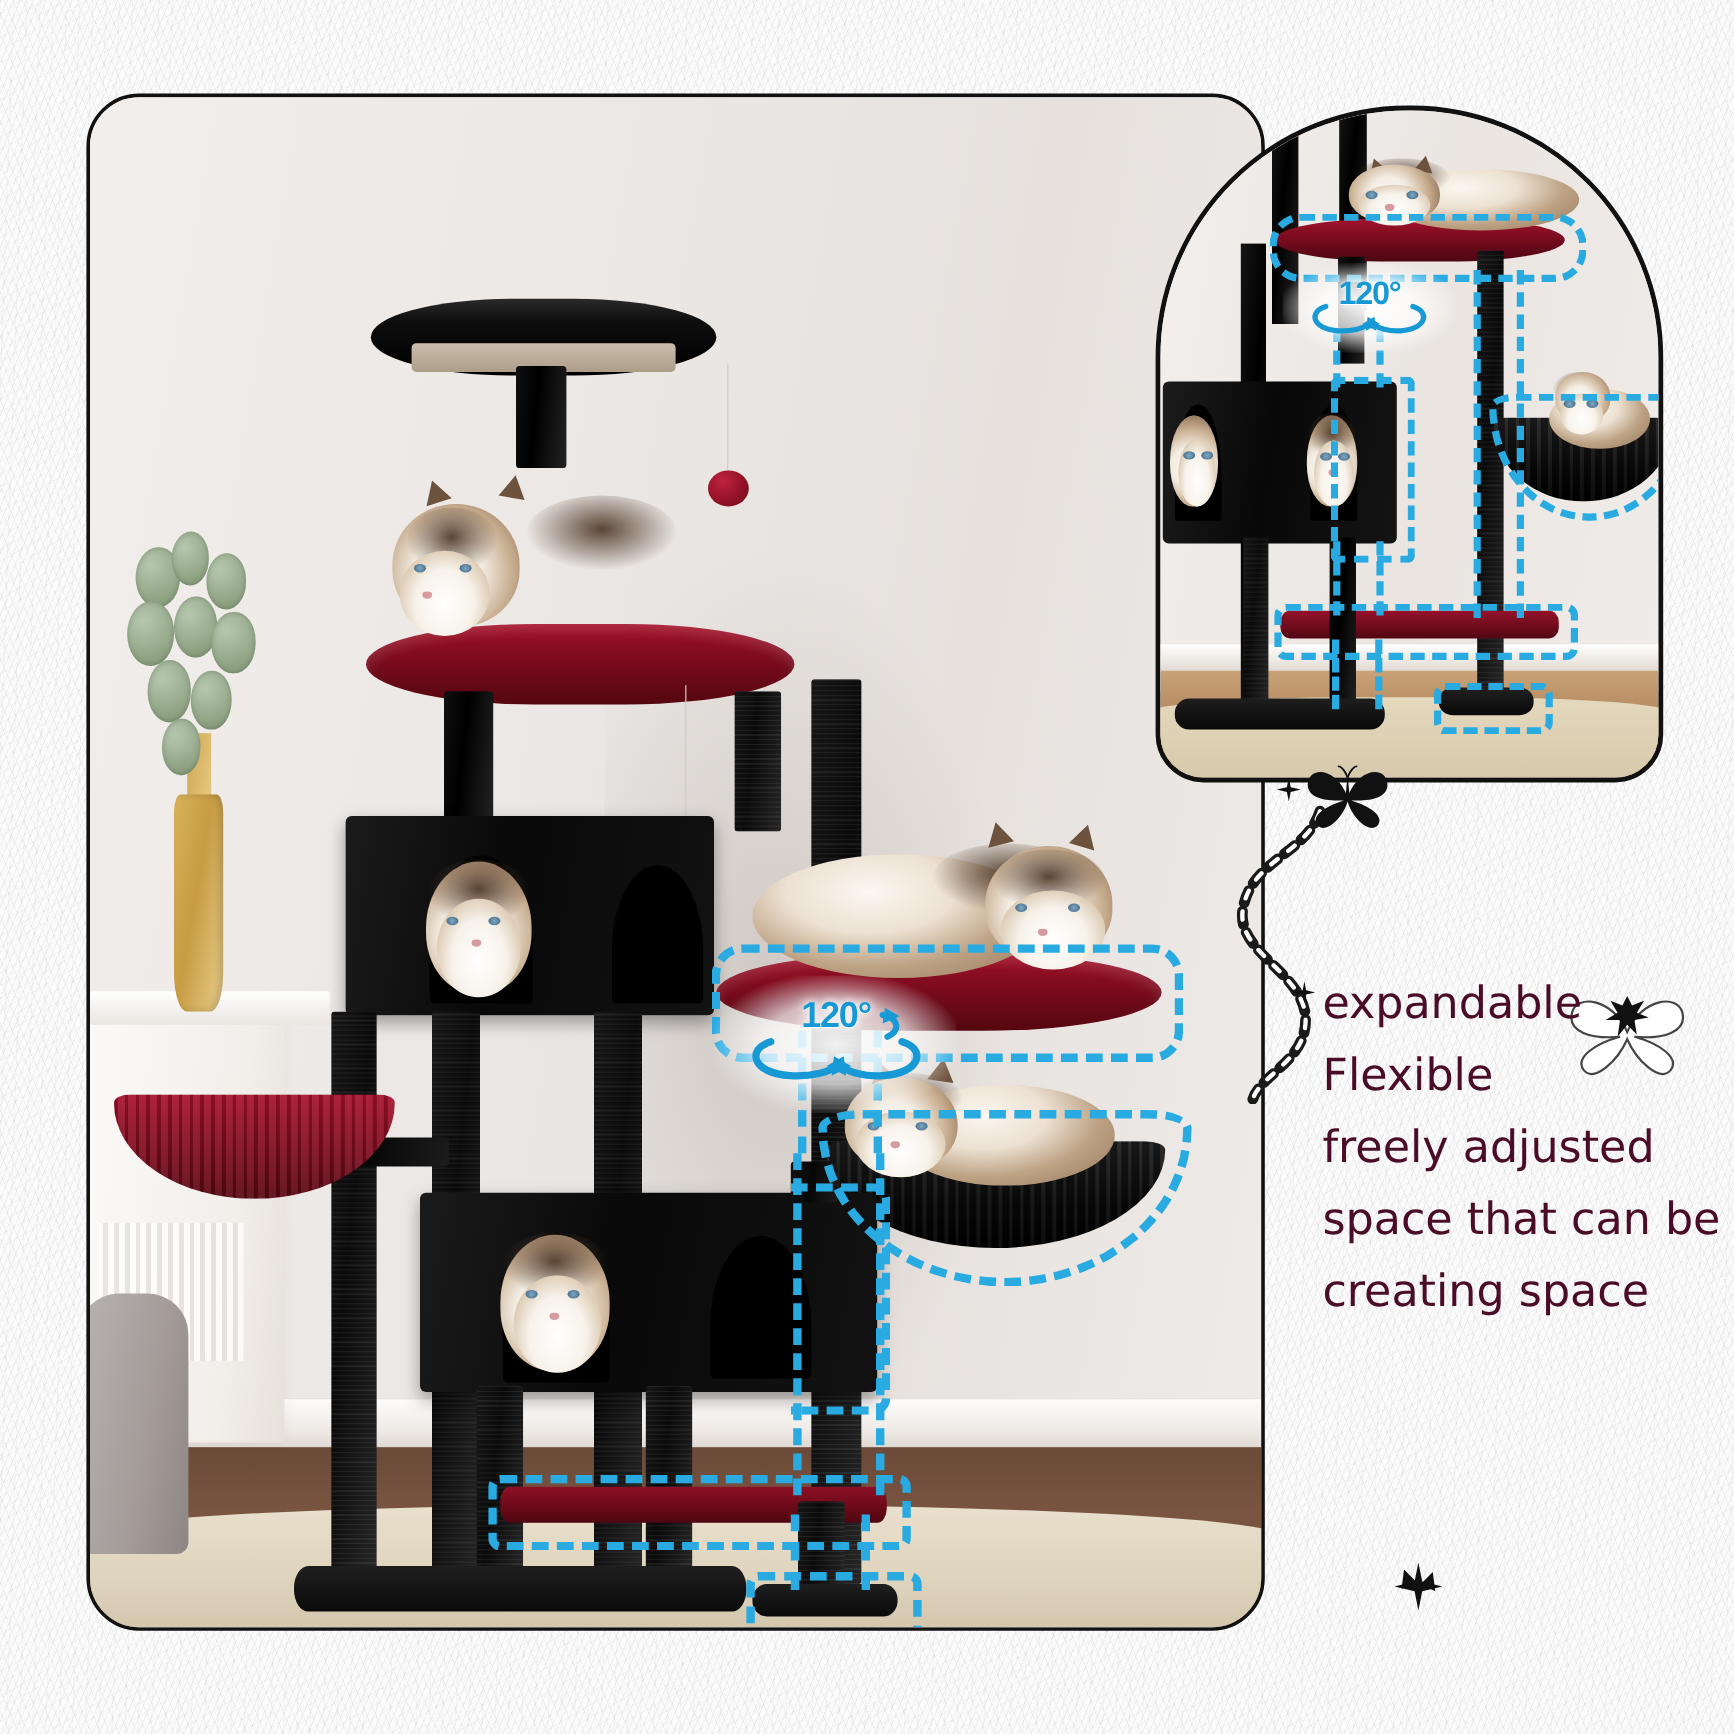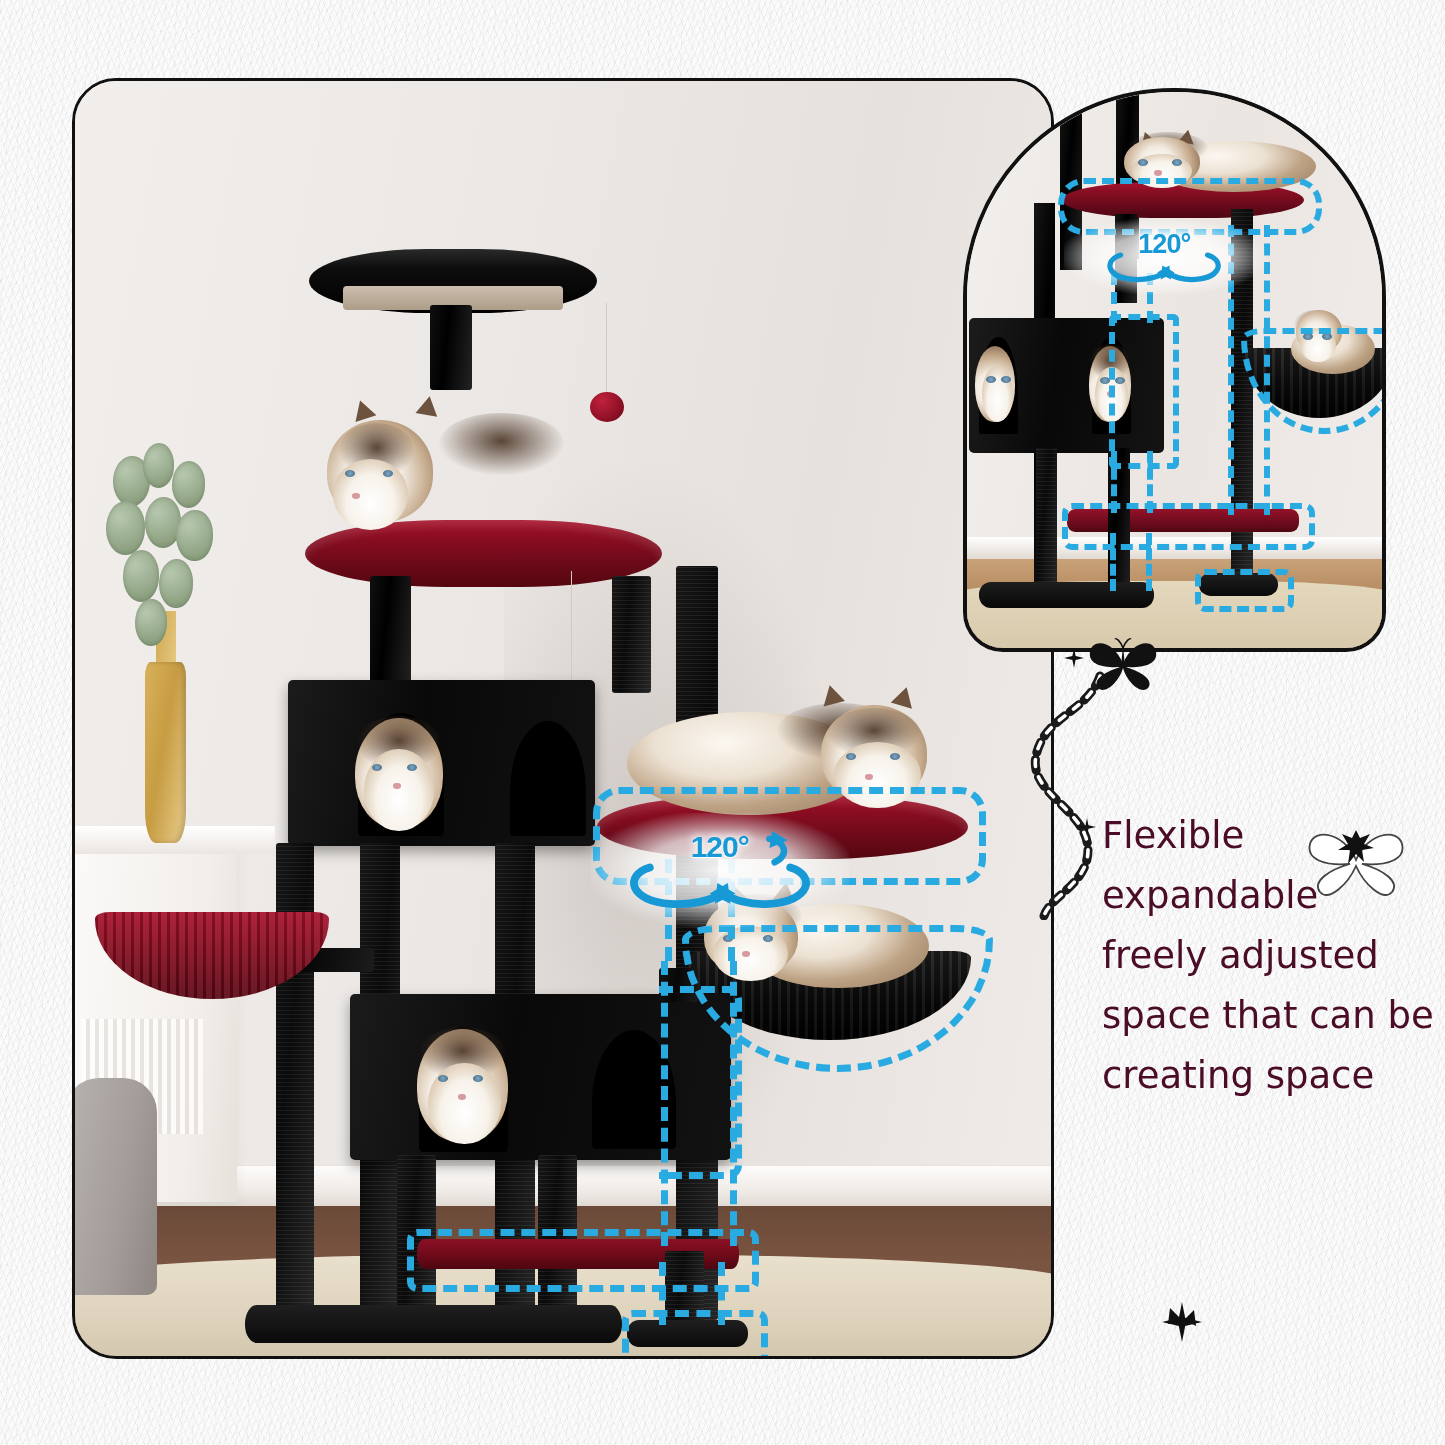--- a/index.html
+++ b/index.html
@@ -118,21 +118,21 @@
   .eye{position:absolute;width:10px;height:7px;border-radius:50%;
     background:radial-gradient(circle at 50% 50%,#7fa8c4,#3d637f);}
   .nose{position:absolute;width:8px;height:6px;border-radius:50% 50% 60% 60%;background:#d79b9f;}
   .mask{position:absolute;border-radius:50%;
     background:radial-gradient(ellipse at 50% 45%, rgba(78,56,40,.92), rgba(78,56,40,0) 72%);}
 
   
   .dash{position:absolute;border:7px dashed #29ABE2;background:transparent;}
 
   
-  .rotbadge{position:absolute;padding-left:46px;}
+  .rotbadge{position:absolute;}
   .rotbadge .glow{position:absolute;inset:-18% -12%;
     background:radial-gradient(ellipse, rgba(255,255,255,.95) 0%, rgba(255,255,255,.72) 42%, rgba(255,255,255,0) 75%);}
   .rotbadge .deg{position:absolute;left:0;top:0;width:100%;text-align:center;
     color:#1799d6;font-weight:700;letter-spacing:-1px;
     text-shadow:0 0 7px #fff,0 0 12px #fff,0 1px 0 #fff;}
   .rotbadge svg{position:absolute;left:0;top:0;width:100%;height:100%;}
 
   
   #inset-card{
     position:absolute;left:963px;top:88px;width:415px;height:556px;
@@ -454,18 +454,18 @@
   <path d="M10 0 L11.6 8 L20 10 L11.6 12 L10 20 L8.4 12 L0 10 L8.4 8 Z" fill="#111"></path>
 </svg>
 
 <svg class="deco" style="left:1162px;top:1302px;width:40px;height:40px;" viewBox="0 0 20 20">
   <path d="M10 0 L11.6 8 L20 10 L11.6 12 L10 20 L8.4 12 L0 10 L8.4 8 Z" fill="#111"></path>
   <path d="M4 3 L10 9 L3 11 Z" fill="#111"></path>
   <path d="M16 4 L11 9 L17 12 Z" fill="#111"></path>
 </svg>
 
 <div id="flex-text">
+  <span>expandable</span>
   <span>Flexible</span>
-  <span>expandable</span>
   <span>freely adjusted</span>
   <span>space that can be</span>
   <span>creating space</span>
 </div>
 
 </body></html>

